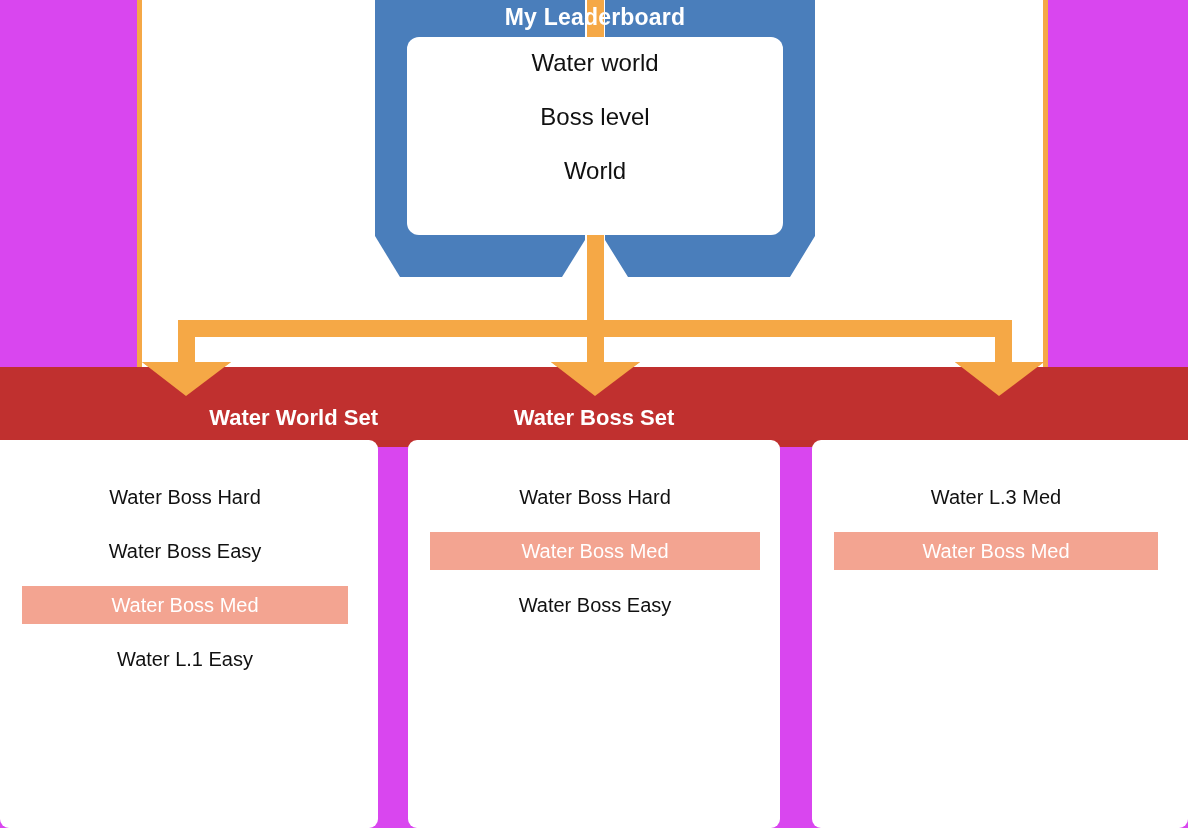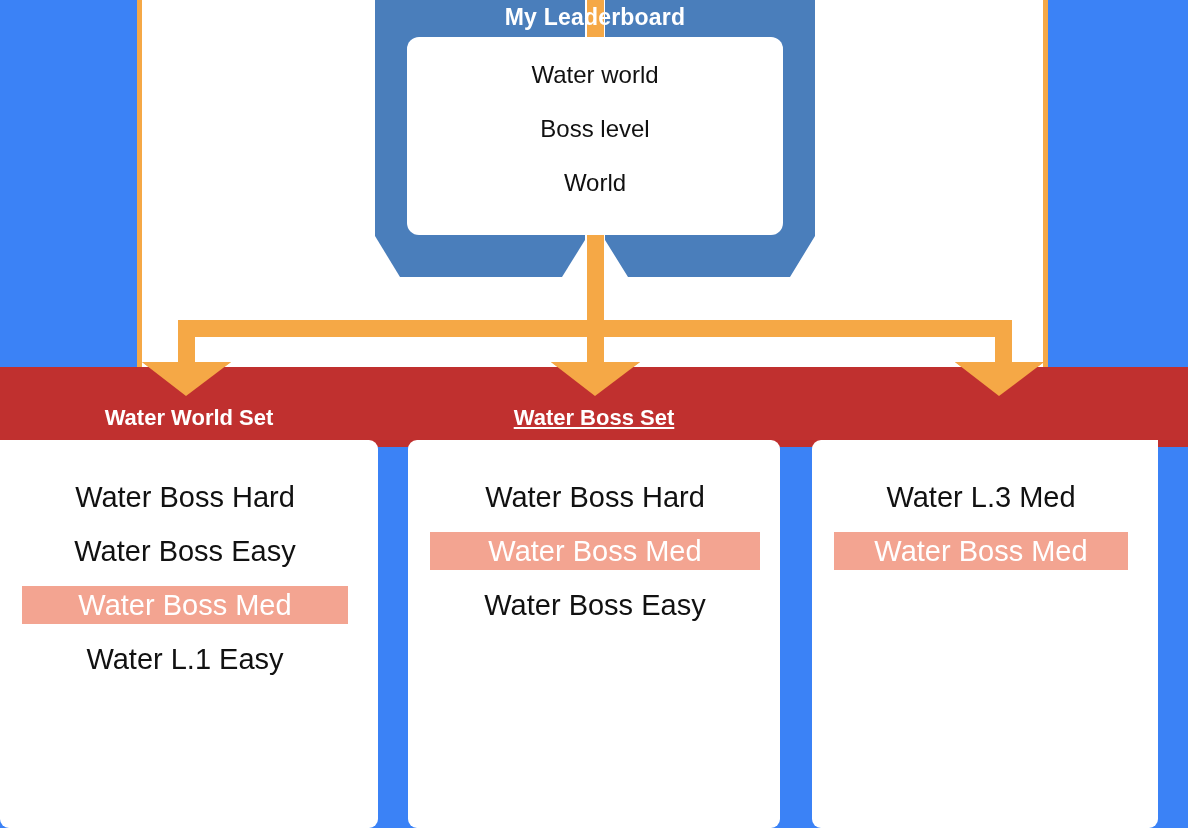--- a/index.html
+++ b/index.html
@@ -5,21 +5,21 @@
   html, body {
     margin: 0;
     padding: 0;
     background: #ffffff;
   }
   #stage {
     position: relative;
     width: 1188px;
     height: 828px;
     overflow: hidden;
-    background: #3b82f6;
+    background: #d946ef;
     font-family: "Liberation Sans", sans-serif;
   }
 
   
   #connectors {
     position: absolute;
     left: 0;
     top: 0;
     width: 1188px;
     height: 828px;
@@ -44,21 +44,21 @@
     top: 37px;
     width: 376px;
     height: 198px;
     background: #ffffff;
     border-radius: 12px;
     z-index: 4;
     display: flex;
     flex-direction: column;
     align-items: center;
     justify-content: flex-start;
-    padding-top: 26px;
+    padding-top: 14px;
     box-sizing: border-box;
   }
   .lb-row {
     font-size: 24px;
     color: #111111;
     line-height: 1;
     margin-bottom: 30px;
   }
 
   
@@ -74,40 +74,40 @@
     position: absolute;
     top: 440px;
     height: 388px;
     background: #ffffff;
     border-radius: 9px 9px 9px 9px;
     box-sizing: border-box;
     padding-top: 38px;
     z-index: 6;
   }
   .set-item {
-    font-size: 29px;
+    font-size: 20px;
     color: #111111;
     text-align: center;
     line-height: 38px;
     height: 38px;
     margin-bottom: 16px;
     box-sizing: border-box;
   }
   .set-item.hl {
     background: #F3A491;
     color: #ffffff;
   }
 
   
-  #col0-title { left: 0px;    width: 378px; }
-  #col1-title { left: 408px;  width: 372px; text-decoration: underline; }
+  #col0-title { left: 0px;    width: 378px; text-align: right; }
+  #col1-title { left: 408px;  width: 372px; }
   #col2-title { left: 812px;  width: 376px; }
   #col0-box   { left: 0px;    width: 378px; border-top-left-radius: 0; border-bottom-left-radius: 9px; }
   #col1-box   { left: 408px;  width: 372px; }
-  #col2-box   { left: 812px;  width: 346px; border-top-right-radius: 0; border-bottom-right-radius: 9px; }
+  #col2-box   { left: 812px;  width: 376px; border-top-right-radius: 0; border-bottom-right-radius: 9px; }
   #col0-box .set-item { margin-left: 22px; margin-right: 30px; }
   #col1-box .set-item { margin-left: 22px; margin-right: 20px; }
   #col2-box .set-item { margin-left: 22px; margin-right: 30px; }
 </style>
 </head>
 <body>
 
 <div id="stage">
 
   <svg id="connectors" viewBox="0 0 1188 828">

